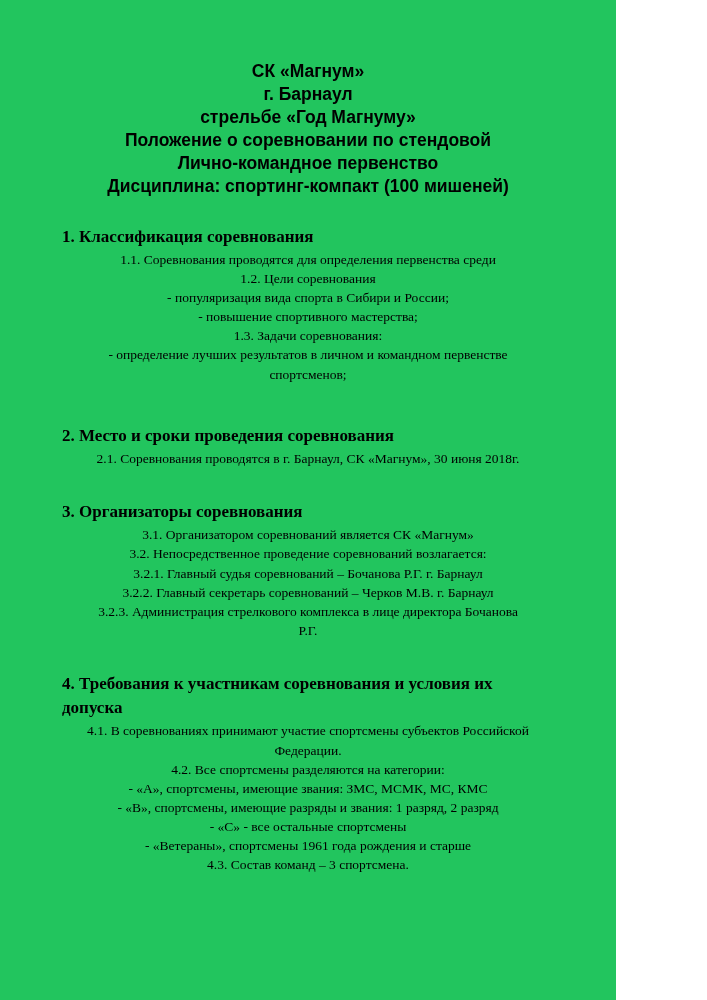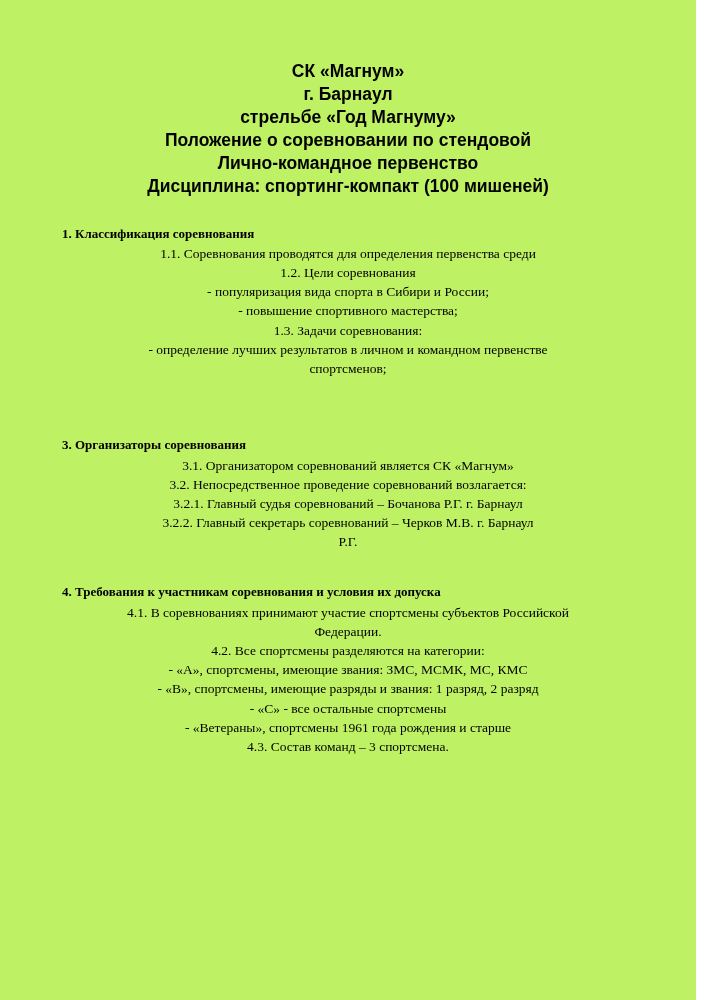--- a/index.html
+++ b/index.html
@@ -7,45 +7,45 @@
     padding: 0;
     background: #ffffff;
   }
   body {
     width: 707px;
     min-height: 1000px;
     font-family: "Liberation Serif", serif;
     color: #000000;
   }
   .page {
-    width: 696px;
+    width: 616px;
     min-height: 1000px;
     box-sizing: border-box;
     padding: 60px 62px 40px 62px;
-    background: #bef264;
+    background: #22c55e;
   }
   .doc-title {
     text-align: center;
     font-family: "Liberation Sans", sans-serif;
     font-weight: bold;
     font-size: 17.5px;
     line-height: 1.32;
     margin: 0 0 26px 0;
   }
   .doc-title .tline {
     display: block;
     white-space: nowrap;
   }
   .section {
     margin: 0 0 14px 0;
   }
   .section-heading {
     font-family: "Liberation Serif", serif;
     font-weight: bold;
-    font-size: 13px;
+    font-size: 17px;
     line-height: 1.42;
     margin: 0 0 1px 0;
   }
   .para {
     font-family: "Liberation Serif", serif;
     font-size: 13.5px;
     line-height: 1.42;
     margin: 0;
     text-align: center;
   }
@@ -72,29 +72,34 @@
     <p class="para">1.2. Цели соревнования</p>
     <p class="para">- популяризация вида спорта в Сибири и  России;</p>
     <p class="para">- повышение спортивного мастерства;</p>
     <p class="para">1.3. Задачи соревнования:</p>
     <p class="para">- определение лучших результатов в личном и командном первенстве</p>
     <p class="para">спортсменов;</p>
   </div>
 
   <div class="gap-large"></div>
 
+  <div class="section">
+    <p class="section-heading">2. Место и сроки проведения соревнования</p>
+    <p class="para">2.1. Соревнования проводятся в г. Барнаул, СК «Магнум», 30 июня 2018г.</p>
+  </div>
 
   <div class="gap-med"></div>
 
   <div class="section">
     <p class="section-heading">3. Организаторы соревнования</p>
     <p class="para">3.1. Организатором соревнований является СК «Магнум»</p>
     <p class="para">3.2. Непосредственное проведение соревнований возлагается:</p>
     <p class="para">3.2.1. Главный судья соревнований – Бочанова Р.Г. г. Барнаул</p>
     <p class="para">3.2.2. Главный секретарь соревнований – Черков М.В. г. Барнаул</p>
+    <p class="para">3.2.3. Администрация  стрелкового комплекса в лице директора  Бочанова</p>
     <p class="para">Р.Г.</p>
   </div>
 
   <div class="gap-med"></div>
 
   <div class="section">
     <p class="section-heading">4. Требования к участникам соревнования и условия их допуска</p>
     <p class="para">4.1. В соревнованиях принимают участие спортсмены субъектов  Российской</p>
     <p class="para">Федерации.</p>
     <p class="para">4.2.  Все спортсмены разделяются на категории:</p>

